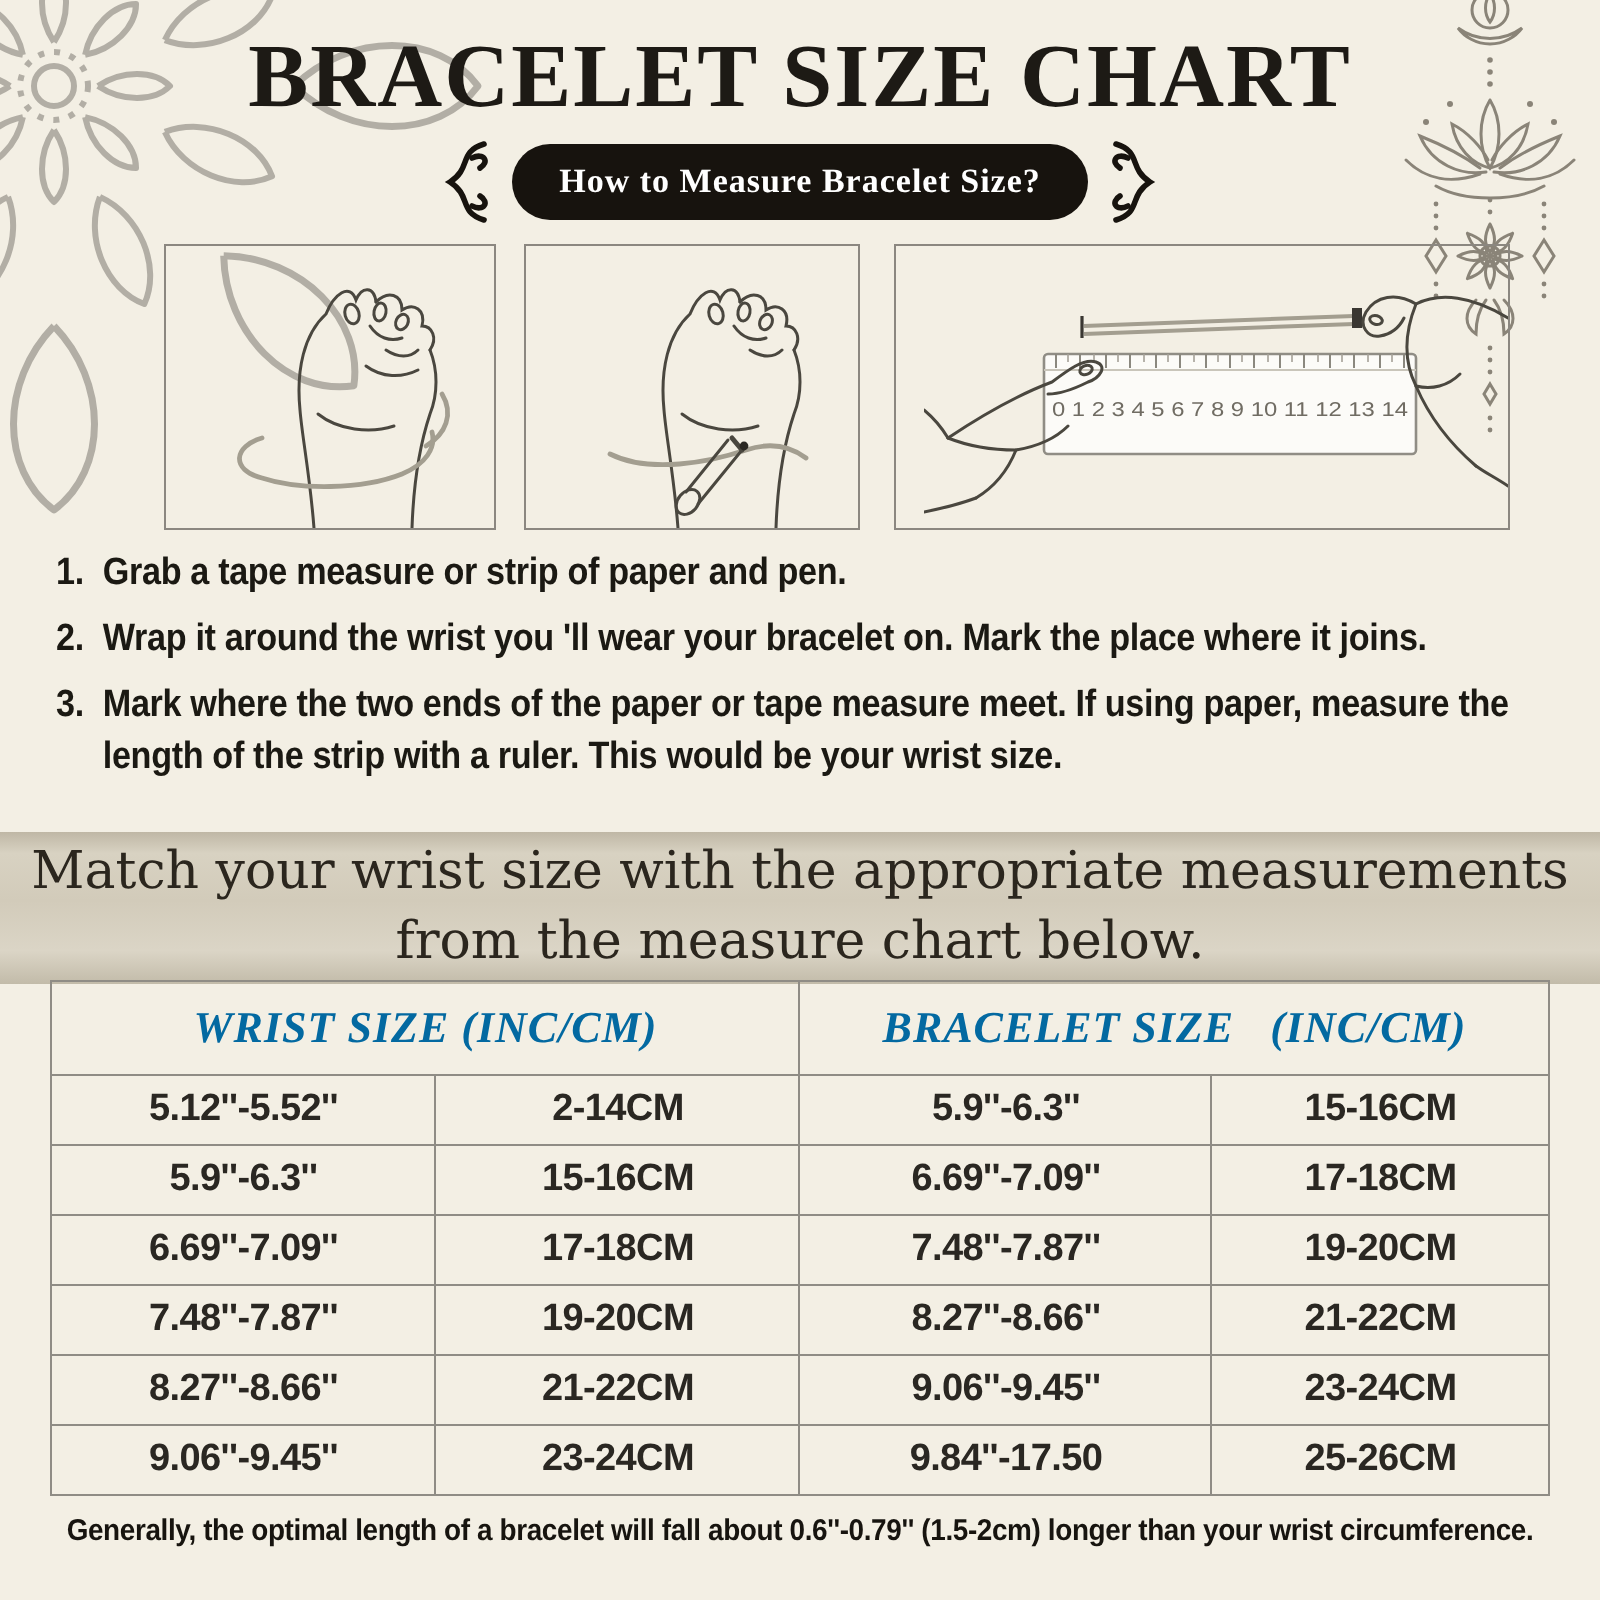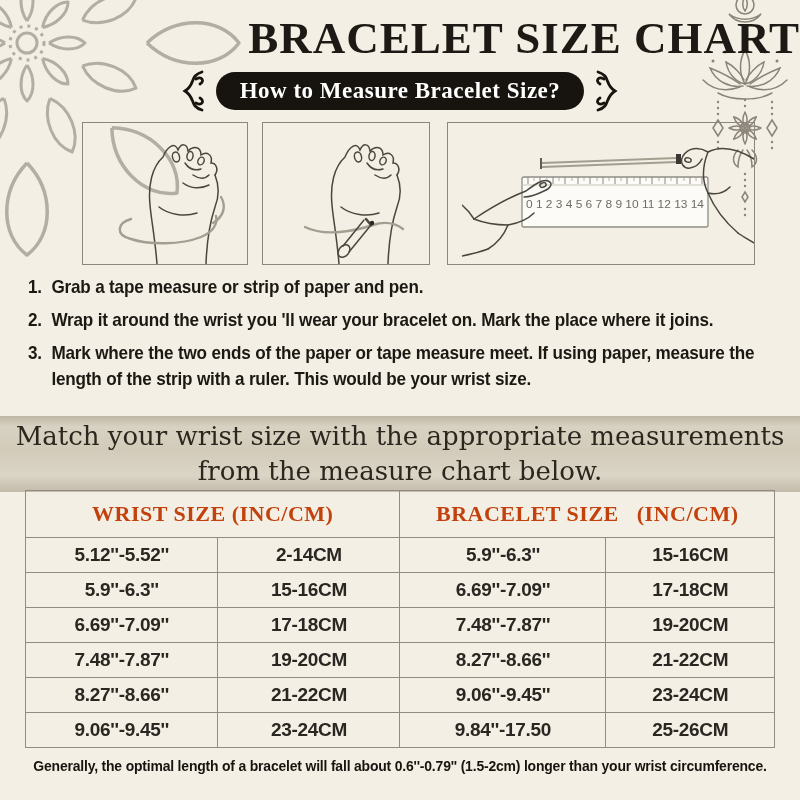--- a/index.html
+++ b/index.html
@@ -1,28 +1,28 @@
 <!DOCTYPE html>
 <html><head>
 <meta charset="utf-8">
 <style>
   html,body{margin:0;padding:0;background:#f3efe4;}
   .stage{position:relative;width:800px;height:800px;background:#f3efe4;overflow:hidden;
          font-family:"Liberation Sans",sans-serif;color:#211d18;}
   svg{display:block;}
   .ornament{position:absolute;pointer-events:none;}
 
-  .title{position:absolute;top:12px;left:0;width:800px;text-align:right;
+  .title{position:absolute;top:12px;left:0;width:800px;text-align:center;
          font-family:"Liberation Serif",serif;font-weight:bold;font-size:45px;
          letter-spacing:1px;line-height:52px;color:#1d1a15;}
 
   .badge-row{position:absolute;top:69px;left:0;width:800px;display:flex;
              justify-content:center;align-items:center;gap:10px;}
   .badge{background:#17130e;color:#ffffff;border-radius:22px;padding:4px 24px;
-         font-family:"Liberation Serif",serif;font-weight:bold;font-size:23px;
+         font-family:"Liberation Serif",serif;font-weight:bold;font-size:17px;
          line-height:30px;letter-spacing:0.5px;}
 
   .illus-box{position:absolute;border:1px solid #8b8780;background:transparent;padding-left:14px;}
   .box1{left:82px;top:122px;width:150px;height:141px;}
   .box2{left:262px;top:122px;width:152px;height:141px;}
   .box3{left:447px;top:122px;width:292px;height:141px;}
 
   .steps{position:absolute;left:28px;top:274px;width:846px;
          transform:scaleX(0.9);transform-origin:left top;
          font-weight:bold;font-size:19px;letter-spacing:-0.2px;color:#1b1913;}
@@ -33,21 +33,21 @@
   .banner{position:absolute;left:0;top:403px;width:800px;height:76px;
           background:linear-gradient(180deg,#bfb7a5 0%,#d8d2c2 14%,#d2cbba 45%,#dbd5c6 78%,#c2bba9 100%);
           display:flex;flex-direction:column;justify-content:center;align-items:center;
           font-family:"DejaVu Serif","Liberation Serif",serif;font-size:26px;
           color:#2b261e;line-height:35px;text-align:center;margin-top:13px;}
 
   table.sizes{position:absolute;left:25px;top:490px;width:750px;border-collapse:collapse;
               table-layout:fixed;}
   table.sizes th,table.sizes td{border:1px solid #8f8c85;text-align:center;padding:0;}
   table.sizes th{height:46px;font-family:"Liberation Serif",serif;font-weight:bold;
-                 font-size:22px;letter-spacing:0.5px;color:#c2410c;}
+                 font-size:22px;letter-spacing:0.5px;color:#0369a1;font-style:italic;}
   table.sizes td{height:34px;font-weight:bold;font-size:19px;letter-spacing:-0.3px;color:#2a2722;margin-top:12px;}
 
   .footer{position:absolute;left:0;top:757px;width:800px;text-align:center;
           transform:scaleX(0.93);transform-origin:center top;
           font-weight:bold;font-size:15px;letter-spacing:-0.2px;color:#17140f;}
 </style>
 </head>
 <body>
 
 <div class="stage">

